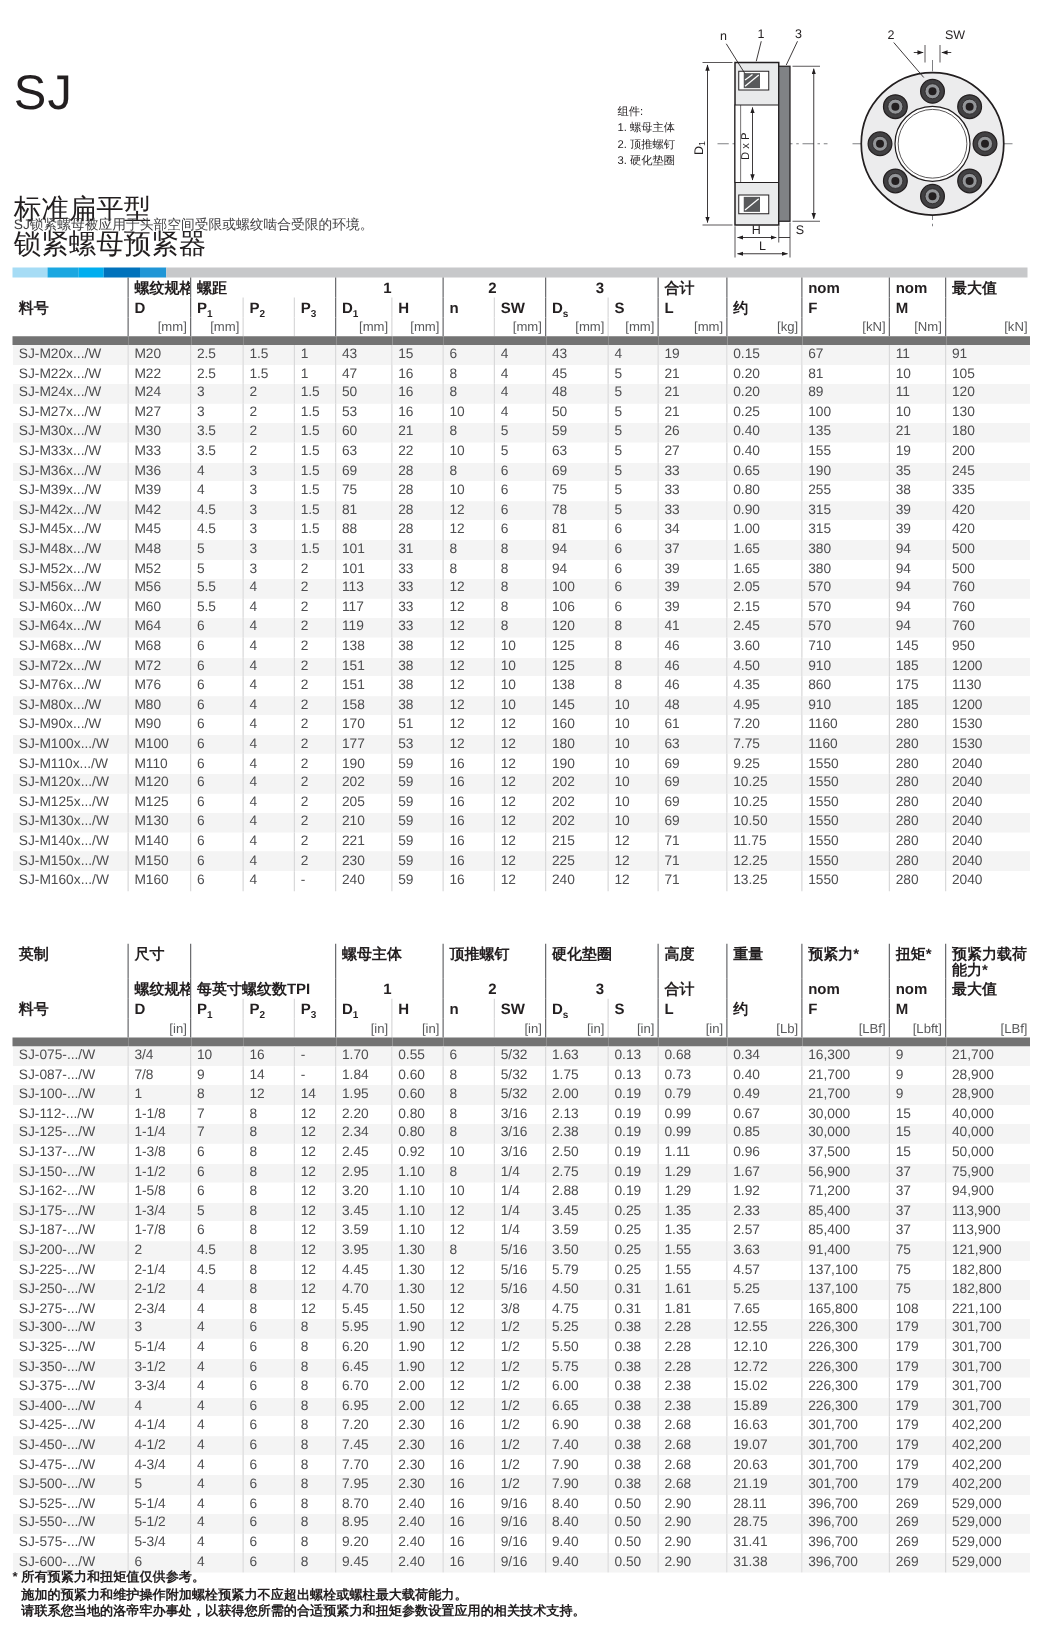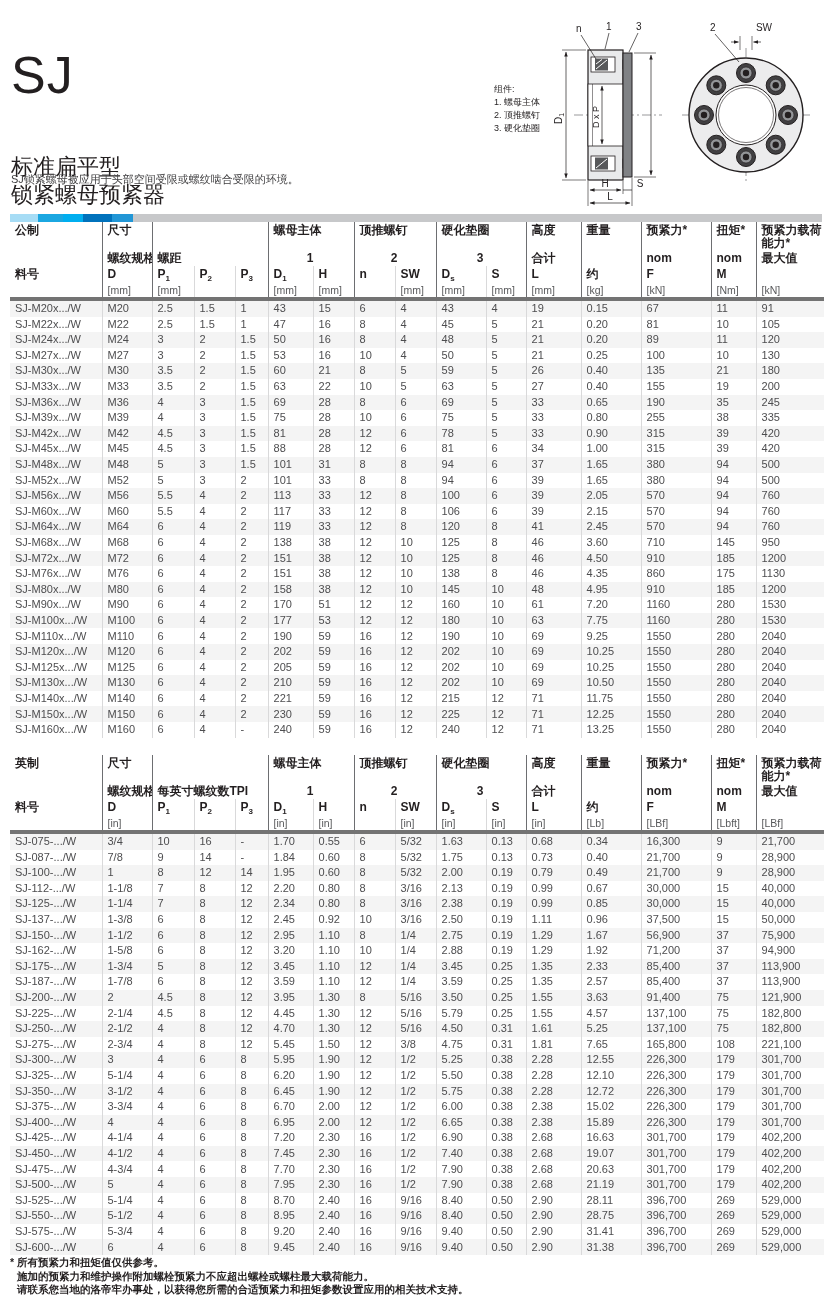--- a/index.html
+++ b/index.html
@@ -1,39 +1,39 @@
 <!DOCTYPE html>
 <html><head>
 <meta charset="utf-8">
 <style>
   html,body{margin:0;padding:0;background:#fff;}
   body{width:830px;height:1313px;position:relative;font-family:"Liberation Sans",sans-serif;color:#231f20;}
   .page{position:absolute;inset:0;background:#fff;overflow:hidden;}
 
   
-  .title{position:absolute;left:11px;top:52px;font-size:52px;font-weight:300;letter-spacing:1px;line-height:46px;}
+  .title{position:absolute;left:11px;top:52px;font-size:39px;font-weight:300;letter-spacing:1px;line-height:46px;}
   .subtitle{position:absolute;left:11px;font-size:22px;font-weight:400;line-height:26px;margin-top:44px;}
   .subtitle.s1{top:110px;}
   .subtitle.s2{top:138px;}
   .desc{position:absolute;left:11px;top:172px;font-size:11px;color:#414042;}
 
   
   .accent-bar{position:absolute;left:10px;top:214px;width:812px;height:8px;display:flex;}
   .bar-seg{height:8px;}
 
   
   .data-table{border-collapse:collapse;table-layout:fixed;width:814px;position:absolute;left:10px;}
   .data-table.metric{top:222px;}
   .data-table.imperial{top:755px;}
   .data-table th,.data-table td{padding:0 2px 0 5px;text-align:left;vertical-align:bottom;overflow:hidden;white-space:nowrap;}
   .data-table thead th{font-weight:bold;font-size:12px;color:#231f20;}
   .h-row1 th{vertical-align:top;height:26px;line-height:13px;padding-top:2px;white-space:normal;}
   .h-row2 th{height:16px;line-height:15px;}
   .h-row3 th{height:16px;line-height:15px;margin-top:14px;}
-  .units-row td{font-size:10.5px;color:#58595b;height:15px;line-height:14px;border-bottom:4px solid #737373;}
+  .units-row td{font-size:10.5px;color:#58595b;height:15px;line-height:14px;border-bottom:7px solid #737373;text-align:right;}
   .data-table tbody td{font-size:11px;height:15.6px;line-height:15.5px;color:#4d4d4f;}
   .data-table tbody tr:nth-child(odd){background:#f4f4f4;}
   .bl-dark{border-left:1px solid #6d6e71;}
   .bl-light{border-left:1px solid #d9d9da;}
   .center{text-align:center !important;padding-left:0 !important;}
   .data-table sub{font-size:8px;line-height:0;}
 
   
   .footnotes{position:absolute;left:10px;top:1256px;font-size:10.5px;line-height:13.5px;color:#231f20;font-weight:bold;}
   .fn-indent{padding-left:7px;}
@@ -166,33 +166,20 @@
       <col style="width:41px">
         <col style="width:50px">
         <col style="width:40px">
         <col style="width:55px">
       <col style="width:60px">
         <col style="width:70px">
         <col style="width:45px">
         <col style="width:68px">
     </colgroup>
     <thead>
-      <tr class="h-row1">
-        <th>公制</th>
-        <th class="bl-dark">尺寸</th>
-        <th class="bl-dark" colspan="3"></th>
-        <th class="bl-dark" colspan="2">螺母主体</th>
-        <th class="bl-dark" colspan="2">顶推螺钉</th>
-        <th class="bl-dark" colspan="2">硬化垫圈</th>
-        <th class="bl-dark">高度</th>
-        <th class="bl-dark">重量</th>
-        <th class="bl-dark">预紧力*</th>
-        <th class="bl-dark">扭矩*</th>
-        <th class="bl-dark">预紧力载荷能力*</th>
-      </tr>
       <tr class="h-row2">
         <th></th>
         <th class="bl-dark">螺纹规格</th>
         <th class="bl-dark" colspan="3">螺距</th>
         <th class="bl-dark center" colspan="2">1</th>
         <th class="bl-dark center" colspan="2">2</th>
         <th class="bl-dark center" colspan="2">3</th>
         <th class="bl-dark">合计</th>
         <th class="bl-dark"></th>
         <th class="bl-dark">nom</th>

